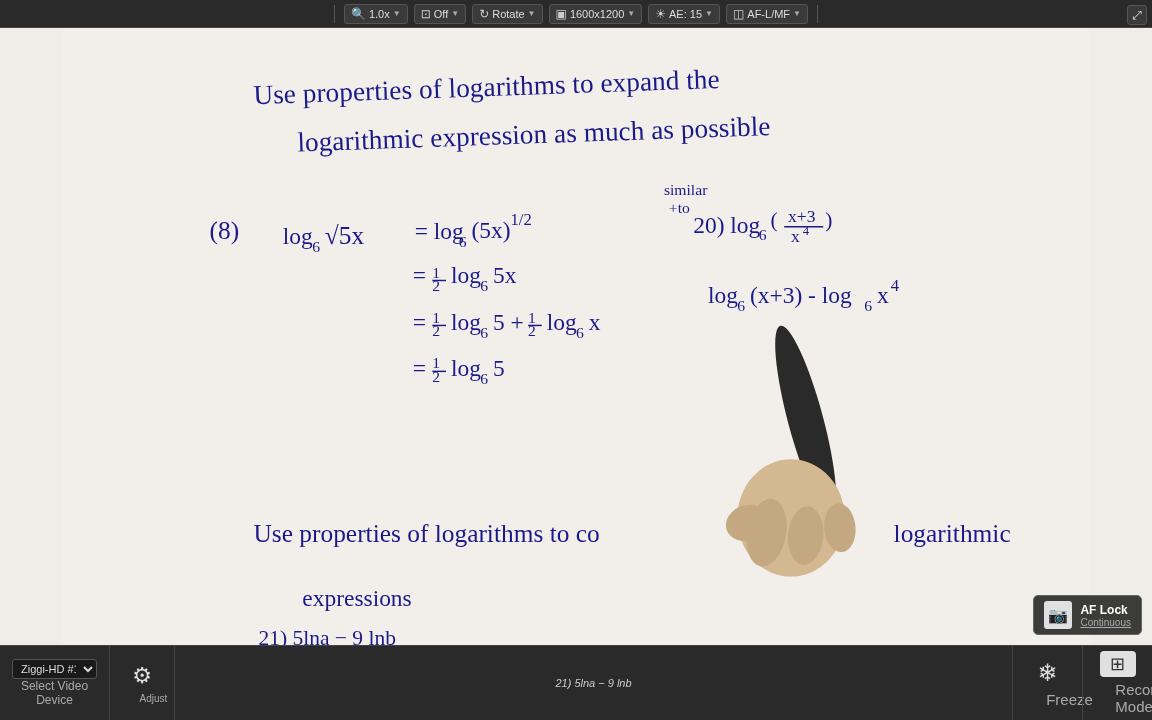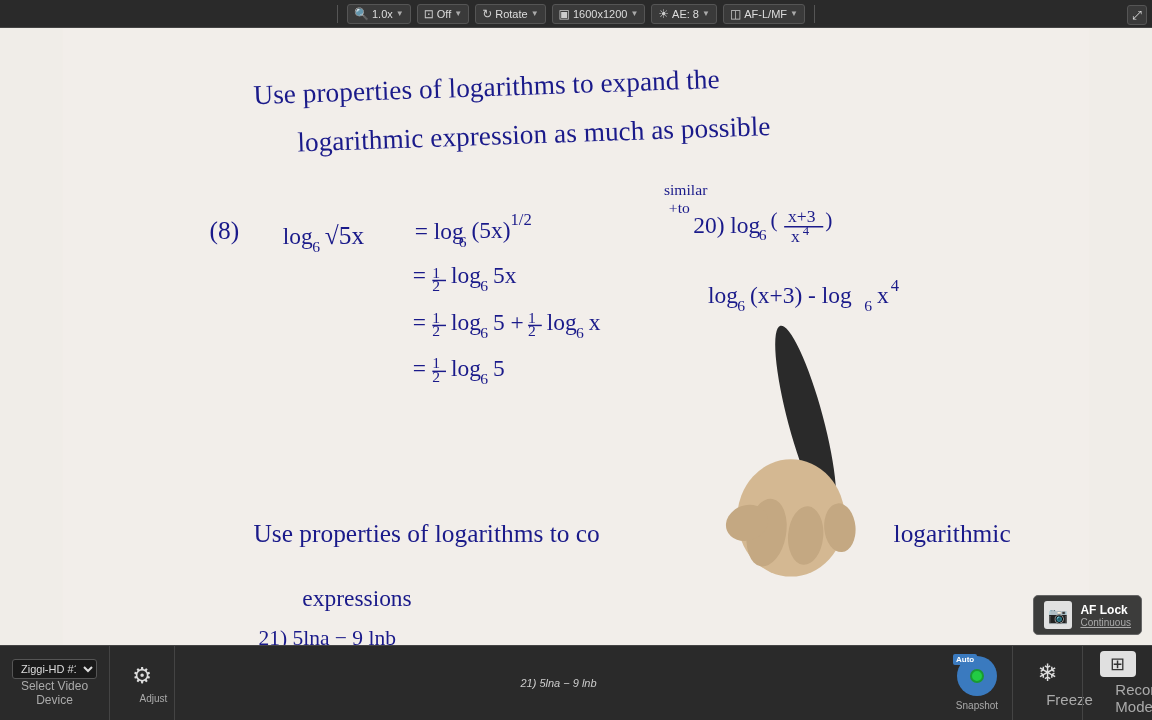--- a/index.html
+++ b/index.html
@@ -347,21 +347,21 @@
   </div>
 
   <div class="toolbar-btn">
     <span class="toolbar-icon">▣</span>
     <span>1600x1200</span>
     <span class="chevron-down">▼</span>
   </div>
 
   <div class="toolbar-btn">
     <span class="toolbar-icon">☀</span>
-    <span>AE: 8</span>
+    <span>AE: 15</span>
     <span class="chevron-down">▼</span>
   </div>
 
   <div class="toolbar-btn">
     <span class="toolbar-icon">◫</span>
     <span>AF-L/MF</span>
     <span class="chevron-down">▼</span>
   </div>
 
   <div class="toolbar-divider"></div>
@@ -480,27 +480,20 @@
 
   <div class="adjust-area">
     <div class="adjust-icon">⚙</div>
     <span class="adjust-label">Adjust</span>
   </div>
 
   <div class="middle-spacer">
     <span class="handwriting-text">21) 5lna − 9 lnb</span>
   </div>
 
-  <div class="snapshot-area">
-    <div class="snapshot-btn">
-      <span class="auto-badge">Auto</span>
-      <div class="green-dot"></div>
-    </div>
-    <span class="snap-label">Snapshot</span>
-  </div>
 
 
   <div class="right-controls">
 
     <div class="freeze-area">
       <span class="freeze-icon">❄</span>
       <span class="freeze-label">Freeze</span>
     </div>
 
     <div class="display-mode-area">

